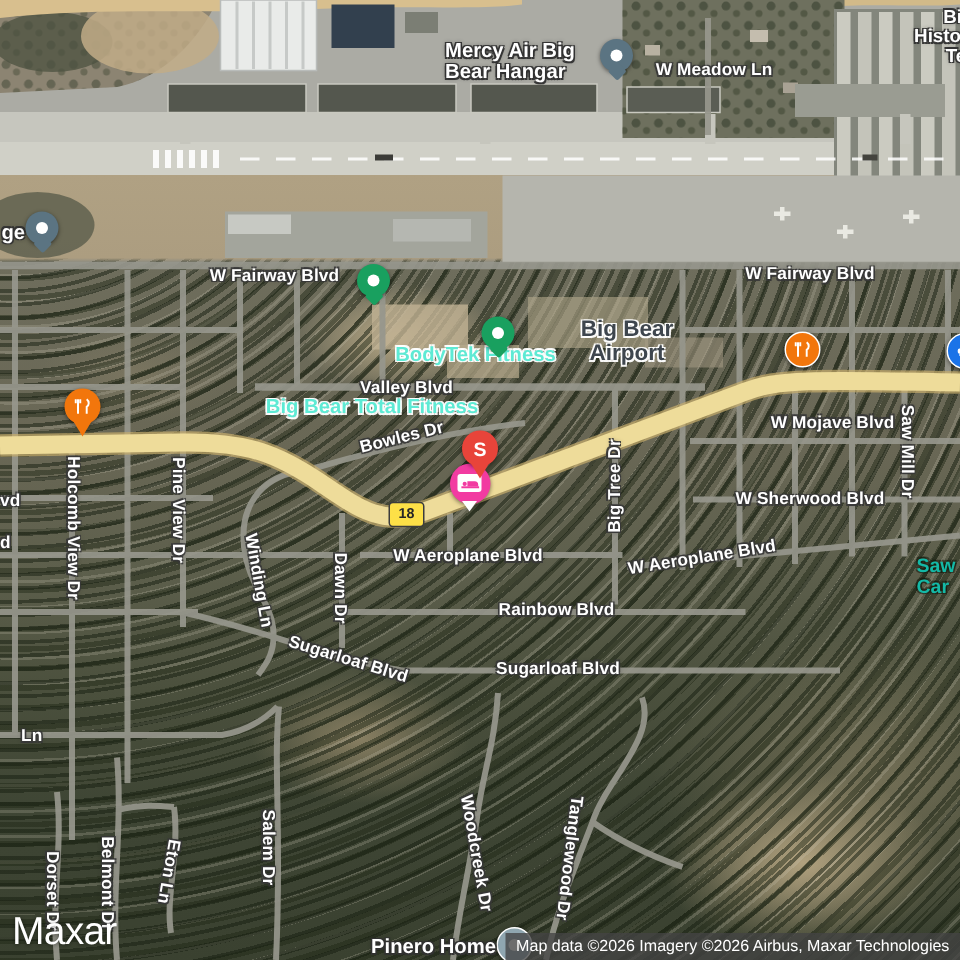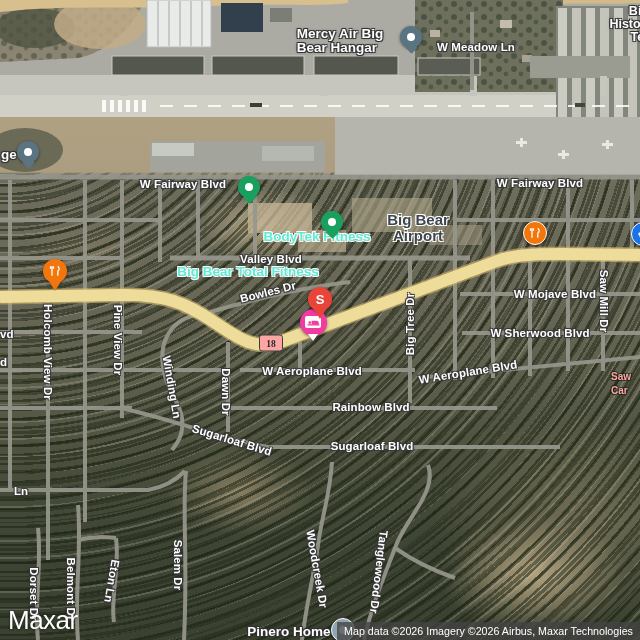--- a/index.html
+++ b/index.html
@@ -37,21 +37,21 @@
   .poi-w{font-size:13.5px;color:#fff;
       text-shadow:-1px -1px 0 rgba(50,50,50,.95),1px -1px 0 rgba(50,50,50,.95),
                   -1px 1px 0 rgba(50,50,50,.95),1px 1px 0 rgba(50,50,50,.95),
                   0 0 3px rgba(35,35,35,.7);}
   .poi-g{font-size:13.5px;color:#5eead4;
       text-shadow:-1px -1px 0 rgba(255,255,255,.95),1px -1px 0 rgba(255,255,255,.95),
                   -1px 1px 0 rgba(255,255,255,.95),1px 1px 0 rgba(255,255,255,.95);margin-top:48px;}
   .poi-dark{font-size:15px;color:#3e464e;text-align:center;line-height:16px;
       text-shadow:-1px -1px 0 rgba(255,255,255,.95),1px -1px 0 rgba(255,255,255,.95),
                   -1px 1px 0 rgba(255,255,255,.95),1px 1px 0 rgba(255,255,255,.95);margin-left:34px;}
-  .poi-park{font-size:10px;color:#fca5a5;line-height:14px;
+  .poi-park{font-size:13px;color:#14b8a6;line-height:14px;
       text-shadow:-1px -1px 0 rgba(20,25,12,.55),1px -1px 0 rgba(20,25,12,.55),
                   -1px 1px 0 rgba(20,25,12,.55),1px 1px 0 rgba(20,25,12,.55);}
   .two-line{text-align:left;line-height:14px;}
   .anchor{transform:none;}
   
   .poi-pin{position:absolute;width:22px;height:22px;margin:-11px 0 0 -11px;
       border-radius:50%;z-index:5;box-shadow:0 1px 3px rgba(0,0,0,.5);cursor:pointer;}
   .poi-pin .tail{position:absolute;left:50%;bottom:-4px;width:9px;height:9px;
       margin-left:-4.5px;transform:rotate(45deg);border-radius:1.5px;z-index:-1;background:inherit;}
   .poi-pin .dot{position:absolute;left:50%;top:50%;width:8px;height:8px;
@@ -64,23 +64,23 @@
   .drop-pin .tip{position:absolute;left:50%;bottom:-8px;margin-left:-6px;width:0;height:0;
       border-left:6px solid transparent;border-right:6px solid transparent;z-index:-1;}
   .s-letter{color:#fff;font-size:13px;font-weight:700;}
   .lodging{position:absolute;width:27px;height:27px;margin:-13.5px 0 0 -13.5px;border-radius:50%;
       z-index:5;box-shadow:0 1px 3px rgba(0,0,0,.5);display:flex;align-items:center;justify-content:center;cursor:pointer;}
   .lodging .tipw{position:absolute;left:50%;bottom:-5px;margin-left:-5px;width:0;height:0;
       border-left:5px solid transparent;border-right:5px solid transparent;border-top:7px solid #fff;}
   .bed-box{width:16px;height:12px;background:#fff;border-radius:2px;
       display:flex;align-items:center;justify-content:center;}
   .shield{position:absolute;transform:translate(-50%,-50%);width:22px;height:15px;z-index:5;
-      background:#fca5a5;border:1.6px solid #3c3c3c;border-radius:3px;
+      background:#fde047;border:1.6px solid #3c3c3c;border-radius:3px;
       display:flex;align-items:center;justify-content:center;
-      font-size:9.5px;font-weight:700;color:#262626;font-family:Liberation Serif, serif;}
+      font-size:9.5px;font-weight:700;color:#262626;}
   
   #google-logo{position:absolute;left:8px;bottom:4px;z-index:7;color:#fff;
       font-size:26px;font-weight:500;letter-spacing:-.5px;
       text-shadow:0 1px 3px rgba(0,0,0,.45);cursor:pointer;}
   #attribution{position:absolute;right:0;bottom:0;width:303px;height:18px;z-index:6;
       background:rgba(68,68,68,.78);color:#fff;font-size:10.7px;line-height:18px;
       text-align:center;white-space:nowrap;cursor:pointer;}
   svg.layer{position:absolute;inset:0;z-index:1;}
 </style>
 </head>
@@ -217,21 +217,21 @@
 
     <path d="M0,297 L120,295 C165,294 186,303 214,322 C239,339 255,351 283,341 L497,261 C518,253 540,253 640,255" stroke="#c7ae6c" stroke-width="15" fill="none" opacity="0.7"></path>
     <path d="M0,297 L120,295 C165,294 186,303 214,322 C239,339 255,351 283,341 L497,261 C518,253 540,253 640,255" stroke="#eedc9a" stroke-width="12" fill="none"></path>
   </svg>
 
   <div class="lbl st" style="left:476px;top:47px">W Meadow Ln</div>
   <div class="lbl st" style="left:183px;top:184px">W Fairway Blvd</div>
   <div class="lbl st" style="left:540px;top:183px">W Fairway Blvd</div>
   <div class="lbl st" style="left:271px;top:259px">Valley Blvd</div>
   <div class="lbl st" style="left:268px;top:292px;transform:translate(-50%,-50%) rotate(-14deg)">Bowles Dr</div>
-  <div class="lbl st" style="left:555px;top:294px">W Mojave Blvd</div>
+  <div class="lbl st" style="left:555px;top:282px">W Mojave Blvd</div>
   <div class="lbl st" style="left:540px;top:333px">W Sherwood Blvd</div>
   <div class="lbl st" style="left:312px;top:371px">W Aeroplane Blvd</div>
   <div class="lbl st" style="left:468px;top:372px;transform:translate(-50%,-50%) rotate(-9deg)">W Aeroplane Blvd</div>
   <div class="lbl st" style="left:371px;top:407px">Rainbow Blvd</div>
   <div class="lbl st" style="left:232px;top:440px;transform:translate(-50%,-50%) rotate(17deg)">Sugarloaf Blvd</div>
   <div class="lbl st" style="left:372px;top:446px">Sugarloaf Blvd</div>
   <div class="lbl st" style="left:604px;top:301px;transform:translate(-50%,-50%) rotate(90deg)">Saw Mill Dr</div>
   <div class="lbl st" style="left:410px;top:324px;transform:translate(-50%,-50%) rotate(-90deg)">Big Tree Dr</div>
   <div class="lbl st" style="left:48px;top:352px;transform:translate(-50%,-50%) rotate(90deg)">Holcomb View Dr</div>
   <div class="lbl st" style="left:118px;top:340px;transform:translate(-50%,-50%) rotate(90deg)">Pine View Dr</div>

